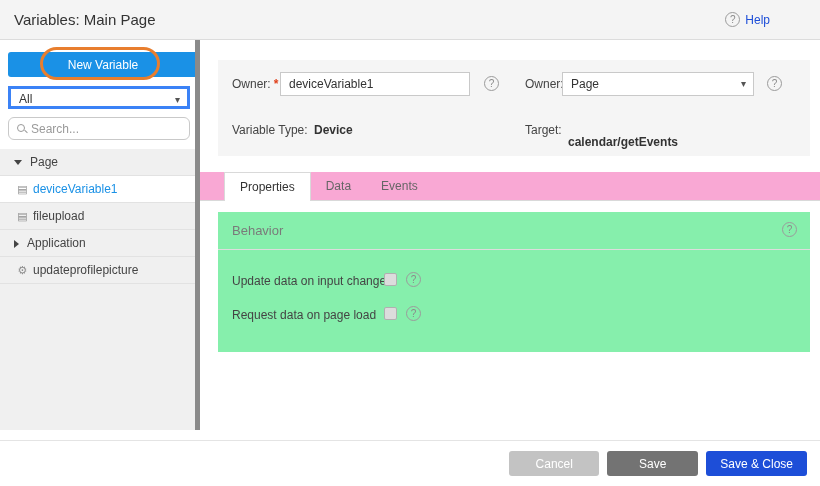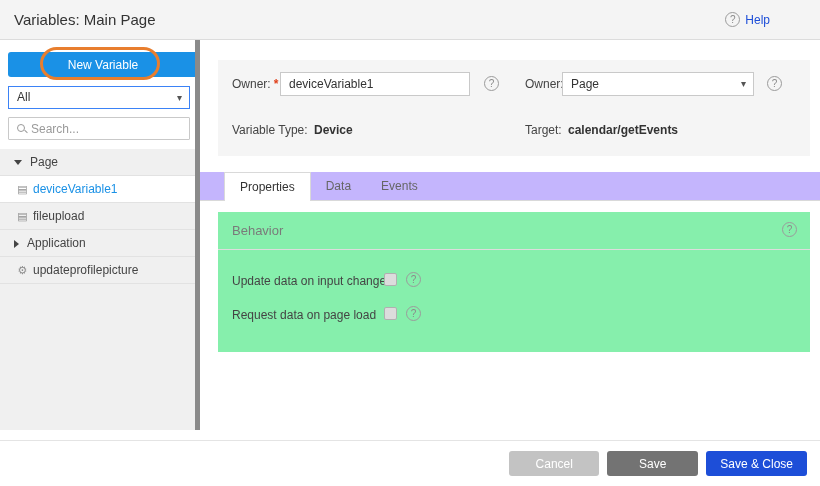--- a/index.html
+++ b/index.html
@@ -14,24 +14,24 @@
 
   
   .qicon { display:inline-block; width:15px; height:15px; border:1px solid #9b9b9b; border-radius:50%; color:#8a8a8a; font-size:10px; line-height:13px; text-align:center; background:transparent; }
   .qicon::before { content:"?"; }
 
   
   .sidebar { position:absolute; left:0; top:40px; width:200px; height:390px; background:#fff; }
   .scrollbar { position:absolute; right:0; top:0; bottom:0; width:5px; background:#8a8a8a; }
   .new-var-btn { position:absolute; left:8px; top:12px; width:190px; height:25px; background:#1a91e6; color:#fff; border:none; border-radius:3px; font-size:12px; font-family:inherit; cursor:pointer; }
   .annotation { position:absolute; left:40px; top:7px; width:120px; height:33px; border:3px solid #e87e2e; border-radius:17px; pointer-events:none; z-index:5; }
-  .filter-select { position:absolute; left:8px; top:46px; width:182px; height:23px; background:#fff; border:1px solid #3b82f6; line-height:21px; padding:0 8px; color:#333; cursor:pointer; }
+  .filter-select { position:absolute; left:8px; top:46px; width:182px; height:23px; background:#fff; border:3px solid #3b82f6; line-height:21px; padding:0 8px; color:#333; cursor:pointer; }
   .sel-caret { position:absolute; right:7px; top:0; color:#555; font-size:10px; }
   .sel-caret::before { content:"▾"; }
-  .search-box { position:absolute; left:8px; top:77px; width:182px; height:23px; background:#fff; border:1px solid #c9c9c9; border-radius:1px; }
+  .search-box { position:absolute; left:8px; top:77px; width:182px; height:23px; background:#fff; border:1px solid #c9c9c9; border-radius:6px; }
   .mag { position:absolute; left:8px; top:6px; width:8px; height:8px; border:1px solid #9a9a9a; border-radius:50%; }
   .mag::after { content:""; position:absolute; width:4px; height:1px; background:#9a9a9a; transform:rotate(45deg); right:-4px; bottom:-1px; }
   .search-input { position:absolute; left:22px; top:1px; width:150px; height:19px; border:none; outline:none; background:transparent; font-family:inherit; font-size:12px; color:#333; }
   .search-input::placeholder { color:#9a9a9a; }
   .tree { position:absolute; left:0; top:109px; right:5px; bottom:0; background:#f0f0f0; }
   .trow { height:27px; line-height:26px; border-bottom:1px solid #e2e2e2; color:#444; cursor:pointer; white-space:nowrap; }
   .trow.group { padding-left:14px; }
   .trow.item { padding-left:16px; }
   .trow.selected { background:#fff; color:#1a91e6; }
   .tri-down { display:inline-block; width:0; height:0; border-left:4px solid transparent; border-right:4px solid transparent; border-top:5px solid #444; margin-right:8px; vertical-align:middle; }
@@ -43,21 +43,21 @@
   
   .form-panel { position:absolute; left:218px; top:60px; width:592px; height:96px; background:#f5f5f5; }
   .flabel { position:absolute; font-size:12px; color:#444; line-height:24px; }
   .req::after { content:"*"; color:#e0401a; margin-left:3px; font-weight:bold; }
   .txt-input { position:absolute; height:24px; background:#fff; border:1px solid #c9c9c9; padding:0 8px; font-family:inherit; font-size:12px; color:#333; outline:none; }
   .dd { position:absolute; height:24px; background:#fff; border:1px solid #c9c9c9; line-height:22px; padding:0 8px; color:#333; cursor:pointer; }
   .fval { position:absolute; font-weight:bold; color:#333; line-height:16px; }
   .fq { position:absolute; cursor:pointer; }
 
   
-  .tabbar { position:absolute; left:200px; right:0; top:172px; height:29px; background:#c4b5fd; border-bottom:1px solid #d9d9d9; display:flex; padding-left:24px; }
+  .tabbar { position:absolute; left:200px; right:0; top:172px; height:29px; background:#f9a8d4; border-bottom:1px solid #d9d9d9; display:flex; padding-left:24px; }
   .tab { height:28px; line-height:28px; padding:0 15px; color:#666; cursor:pointer; }
   .tab.active { background:#fff; border:1px solid #d9d9d9; border-bottom:none; height:29px; margin-bottom:-1px; color:#333; position:relative; z-index:1; }
 
   
   .beh-panel { position:absolute; left:218px; top:212px; width:592px; height:140px; background:#86efac; }
   .beh-title { position:absolute; left:14px; top:11px; font-size:13px; color:#7a7a7a; }
   .beh-q { position:absolute; right:13px; top:10px; cursor:pointer; }
   .beh-divider { position:absolute; left:0; right:0; top:37px; border-top:1px solid #ddd; }
   .opt-label { position:absolute; left:14px; color:#444; line-height:14px; }
   .checkbox { position:absolute; width:13px; height:13px; background:#dcdcdc; border:1px solid #b0b0b0; border-radius:2px; cursor:pointer; }
@@ -126,21 +126,21 @@
     <div class="flabel" style="left:307px; top:12px;"><span>Owner:</span><span class="req"></span></div>
     <div class="dd" style="left:344px; top:12px; width:192px;">
       <span>Page</span>
       <span class="sel-caret"></span>
     </div>
     <span class="qicon fq" style="left:549px; top:16px;"></span>
 
     <div class="flabel" style="left:14px; top:62px; line-height:16px;">Variable Type:</div>
     <div class="fval" style="left:96px; top:62px;">Device</div>
     <div class="flabel" style="left:307px; top:62px; line-height:16px;">Target:</div>
-    <div class="fval" style="left:350px; top:62px;">calendar/getEvents</div>
+    <div class="fval" style="left:350px; top:74px;">calendar/getEvents</div>
   </div>
 
   <div class="tabbar">
     <div class="tab active">Properties</div>
     <div class="tab">Data</div>
     <div class="tab">Events</div>
   </div>
 
   <div class="beh-panel">
     <div class="beh-title">Behavior</div>

